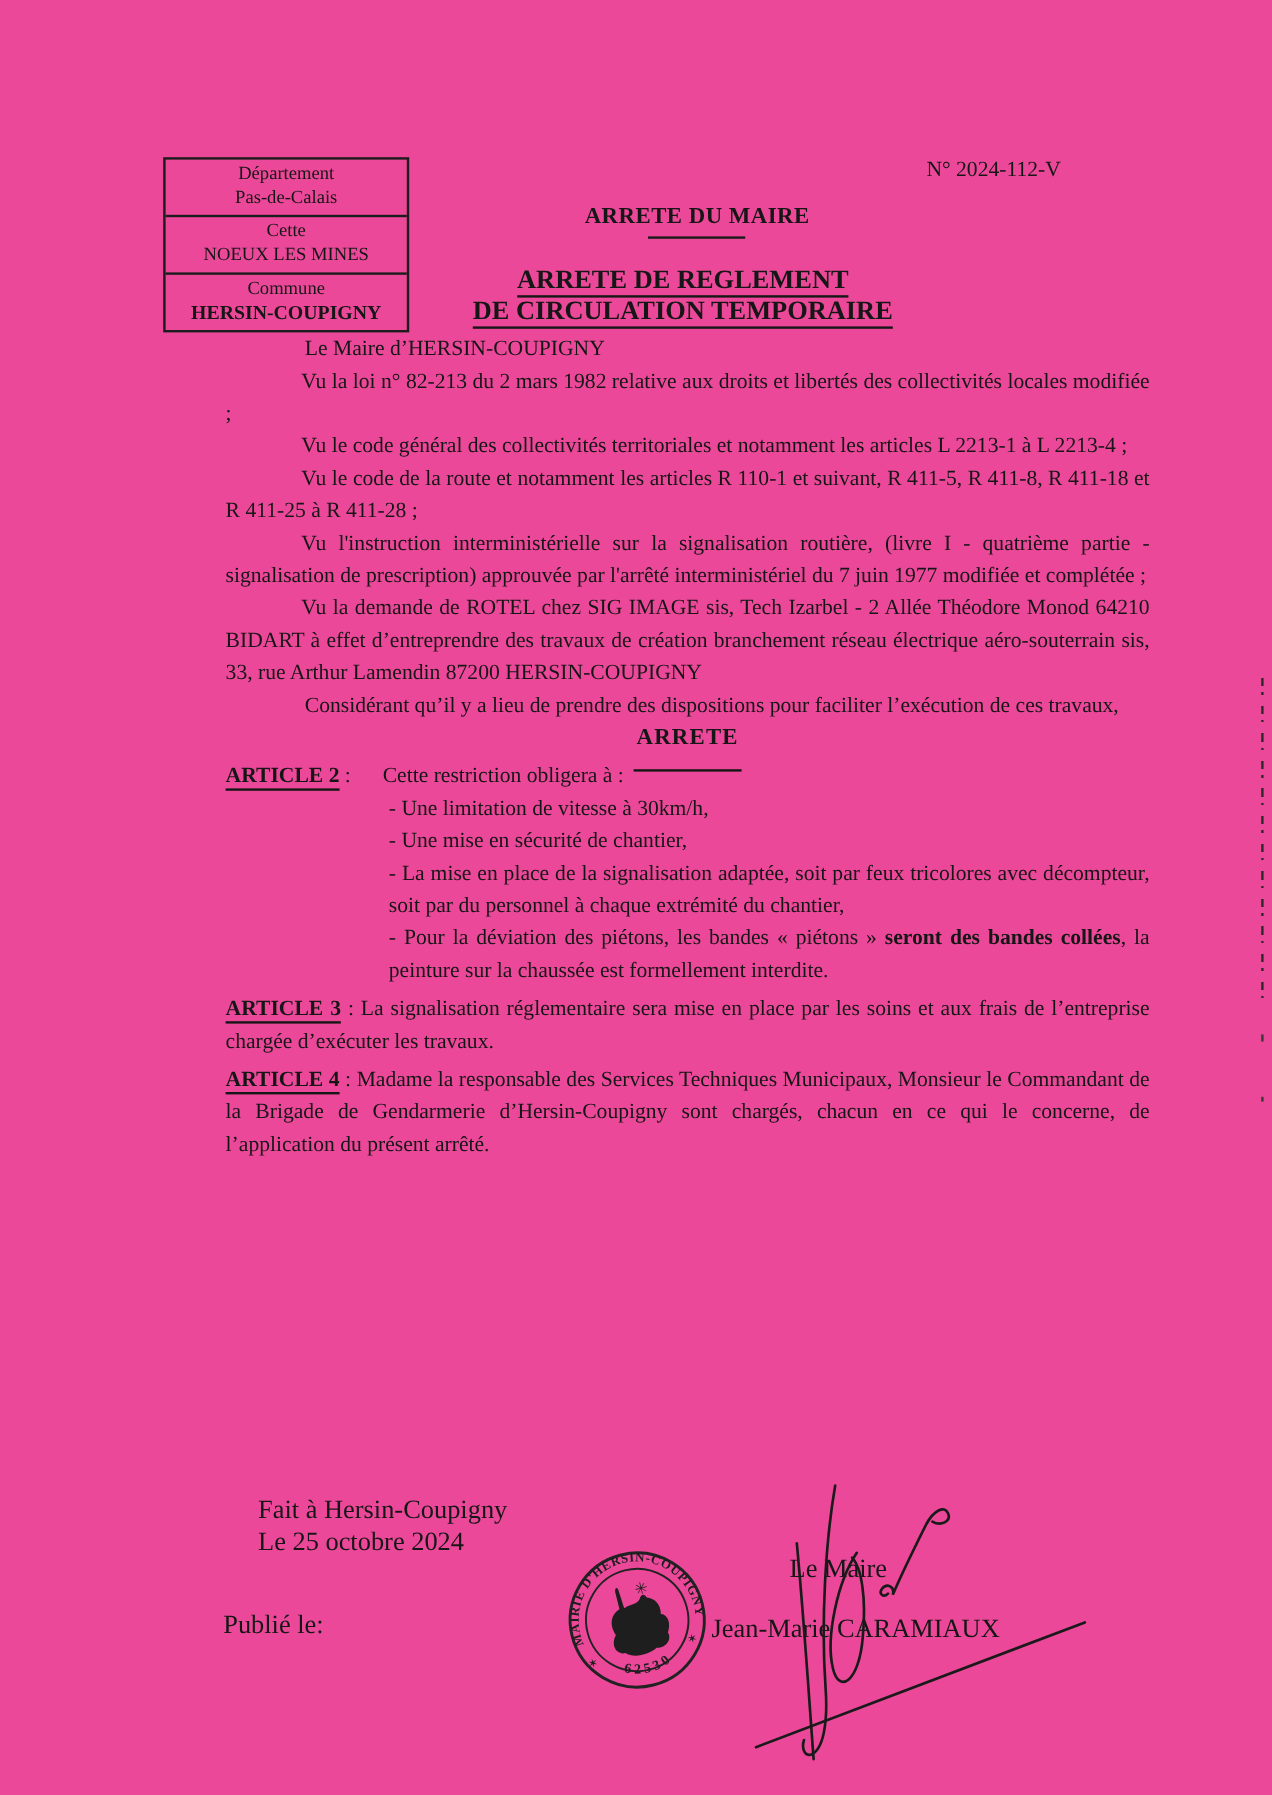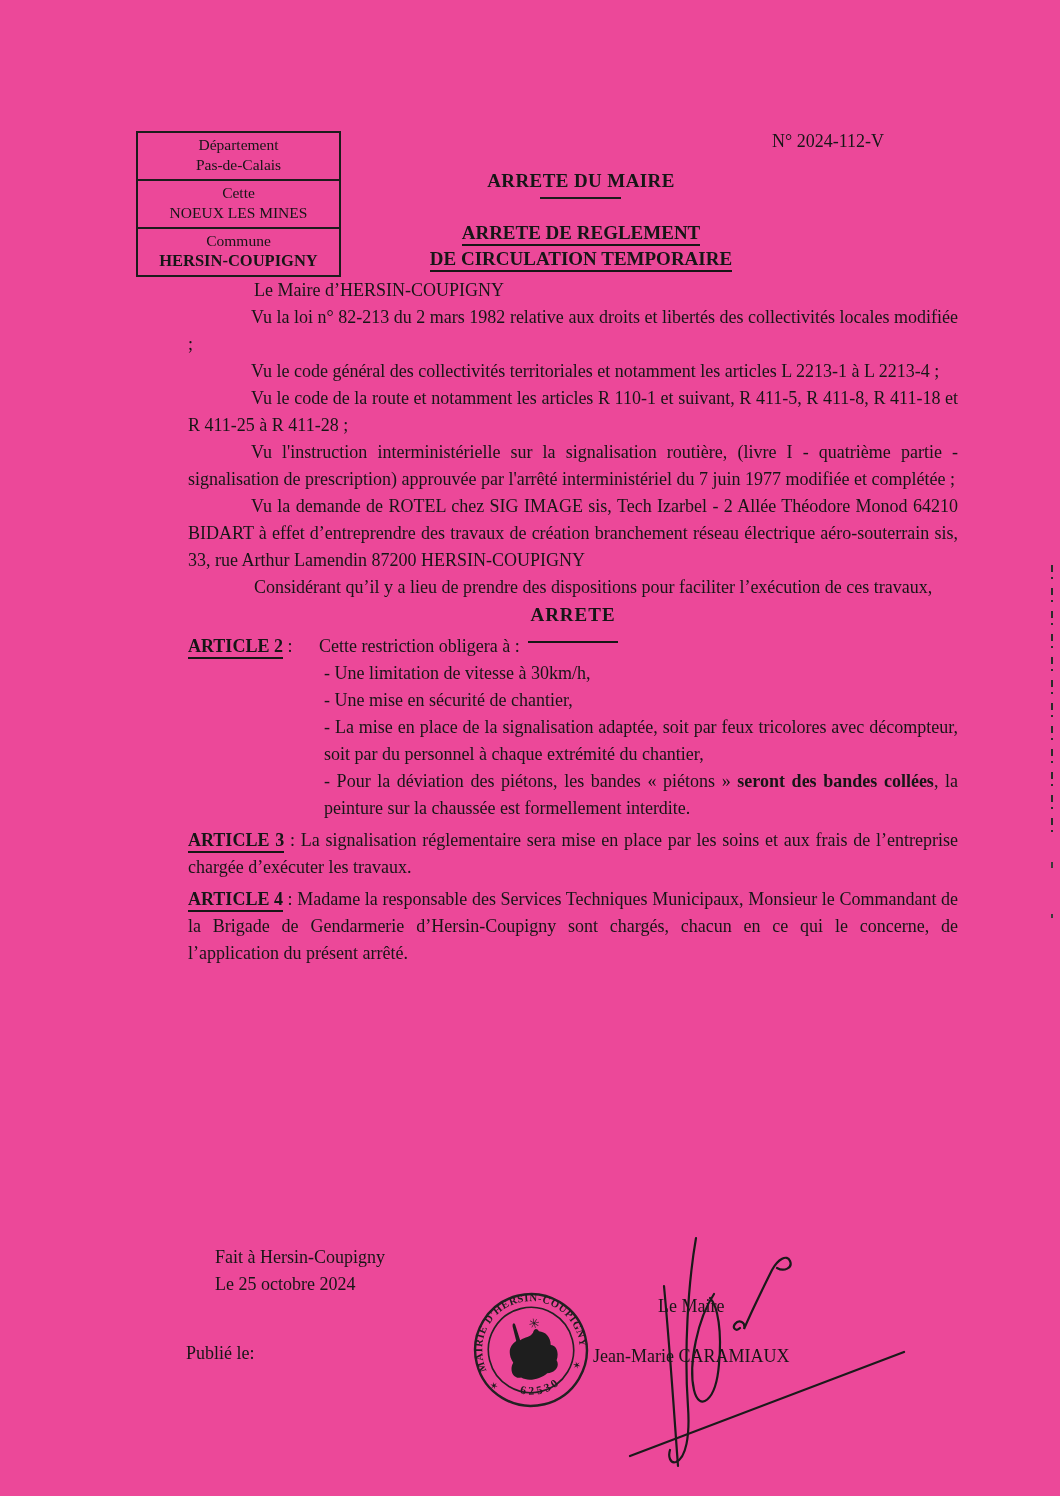--- a/index.html
+++ b/index.html
@@ -23,22 +23,22 @@
   .info-cell .l2.strong { font-weight:bold; font-size:16.5px; }
 
   .doc-number { position:absolute; left:772px; top:131px; font-size:18px; }
 
   .page-title {
     position:absolute; left:400px; top:149px; width:362px;
     text-align:center; font-weight:bold; font-size:19px; letter-spacing:.4px;margin-top:21px;
   }
   .title-rule { position:absolute; left:540px; top:197px; width:81px; height:2px; background:#1c1c1c; }
   .subtitle {
-    position:absolute; left:398px; top:220px; width:366px;
-    text-align:center; font-weight:bold; font-size:19px; line-height:26px;
+    position:absolute; left:386px; top:220px; width:366px;
+    text-align:center; font-weight:bold; font-size:22px; line-height:26px;
   }
   .uline { border-bottom:2px solid #161616; padding-bottom:1px; }
 
   
   .content {
     position:absolute; left:144px; top:277px; width:770px;
     font-size:18px; line-height:27px; text-align:justify;margin-left:44px;
   }
   .content p { margin:0; }
   .salutation  { text-indent:66px; margin-bottom:18px; text-align:left; }
@@ -46,21 +46,21 @@
   .considering { text-indent:66px; margin-top:8px; }
   .decree-heading { text-align:center; font-weight:bold; font-size:19px; margin-top:17px; }
   .decree-heading .uline { letter-spacing:1px; padding:0 2px 16px; }
   .article { margin-top:16px; }
   .art-label { font-weight:bold; border-bottom:2px solid #161616; padding-bottom:1px; white-space:nowrap; }
   .art-label sup { font-size:.65em; }
   .tab { padding-left:22px; }
   .bullets { margin-left:136px; }
 
   
-  .abs { position:absolute; font-size:18px; line-height:27px; }
+  .abs { position:absolute; font-size:22px; line-height:27px; }
   .place-date { left:215px; top:1244px; }
   .published  { left:150px; top:1340px;margin-left:36px; }
   .signer-title { left:658px; top:1293px; }
   .signer-name  { left:593px; top:1343px; }
 
   .stamp { position:absolute; left:466px; top:1285px; width:130px; height:130px; transform:rotate(-14deg); }
   .signature { position:absolute; left:612px; top:1222px; width:320px; height:274px; pointer-events:none; }
 
   .scan-line {
     position:absolute; left:1051px; top:565px; width:2px; height:274px;

